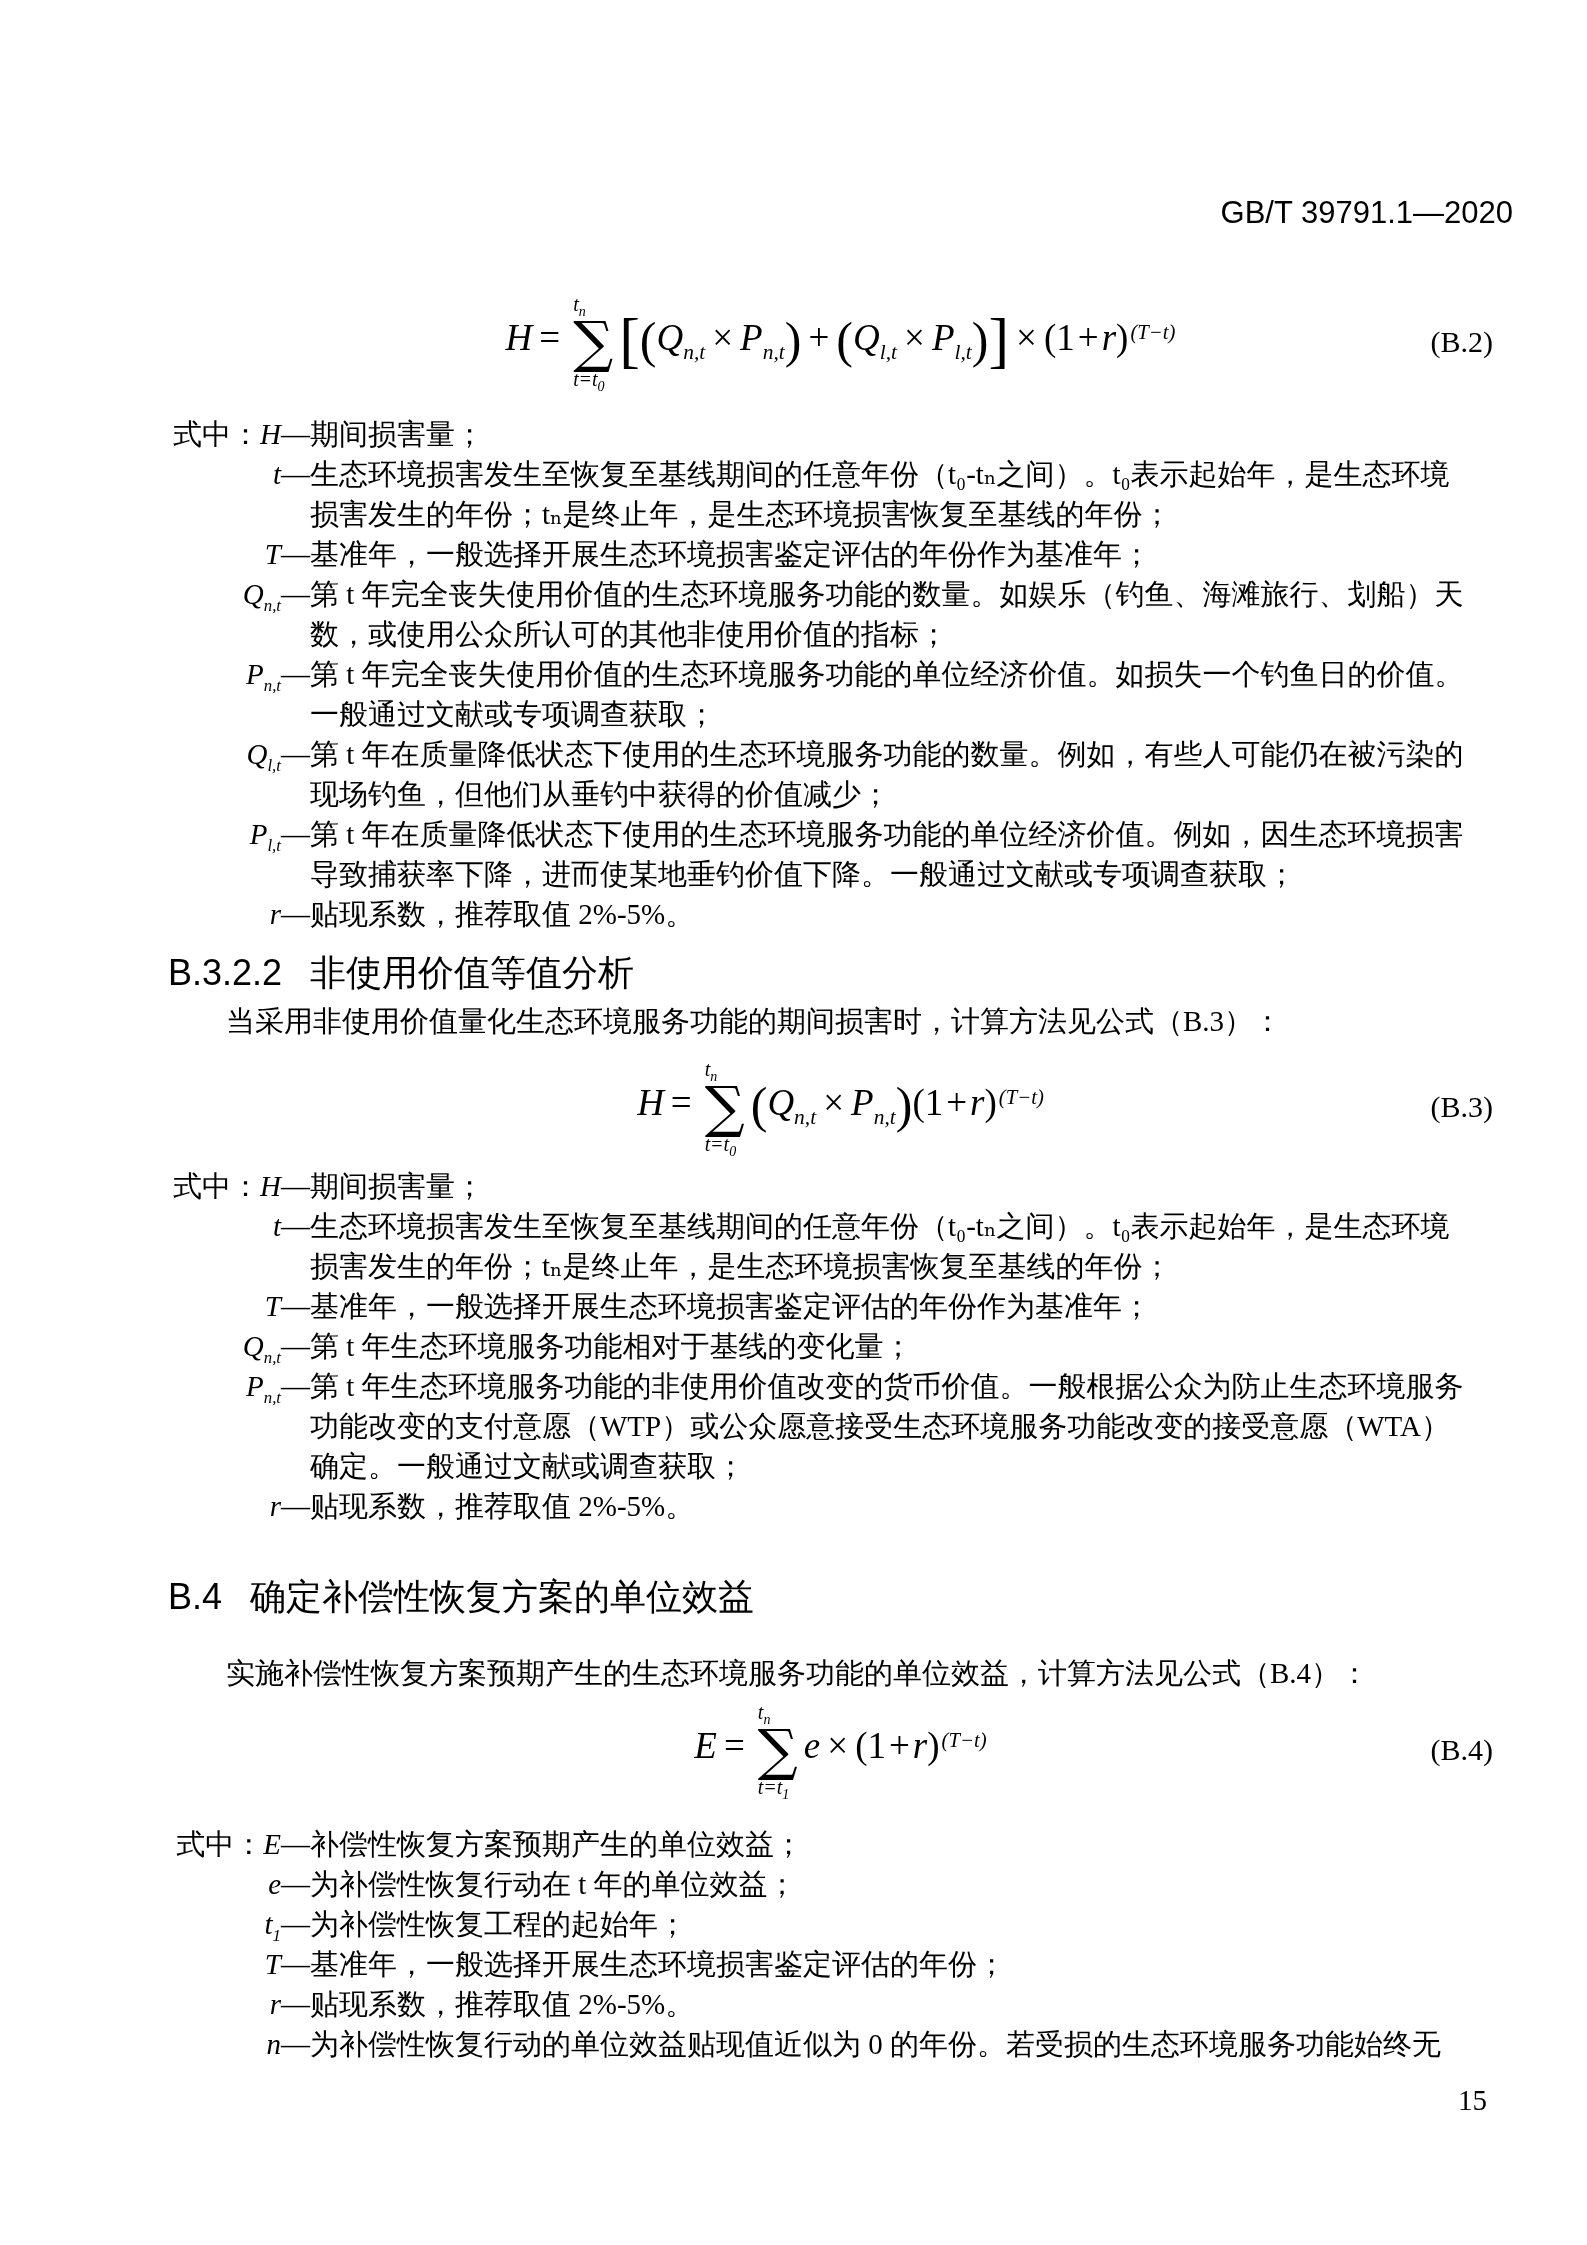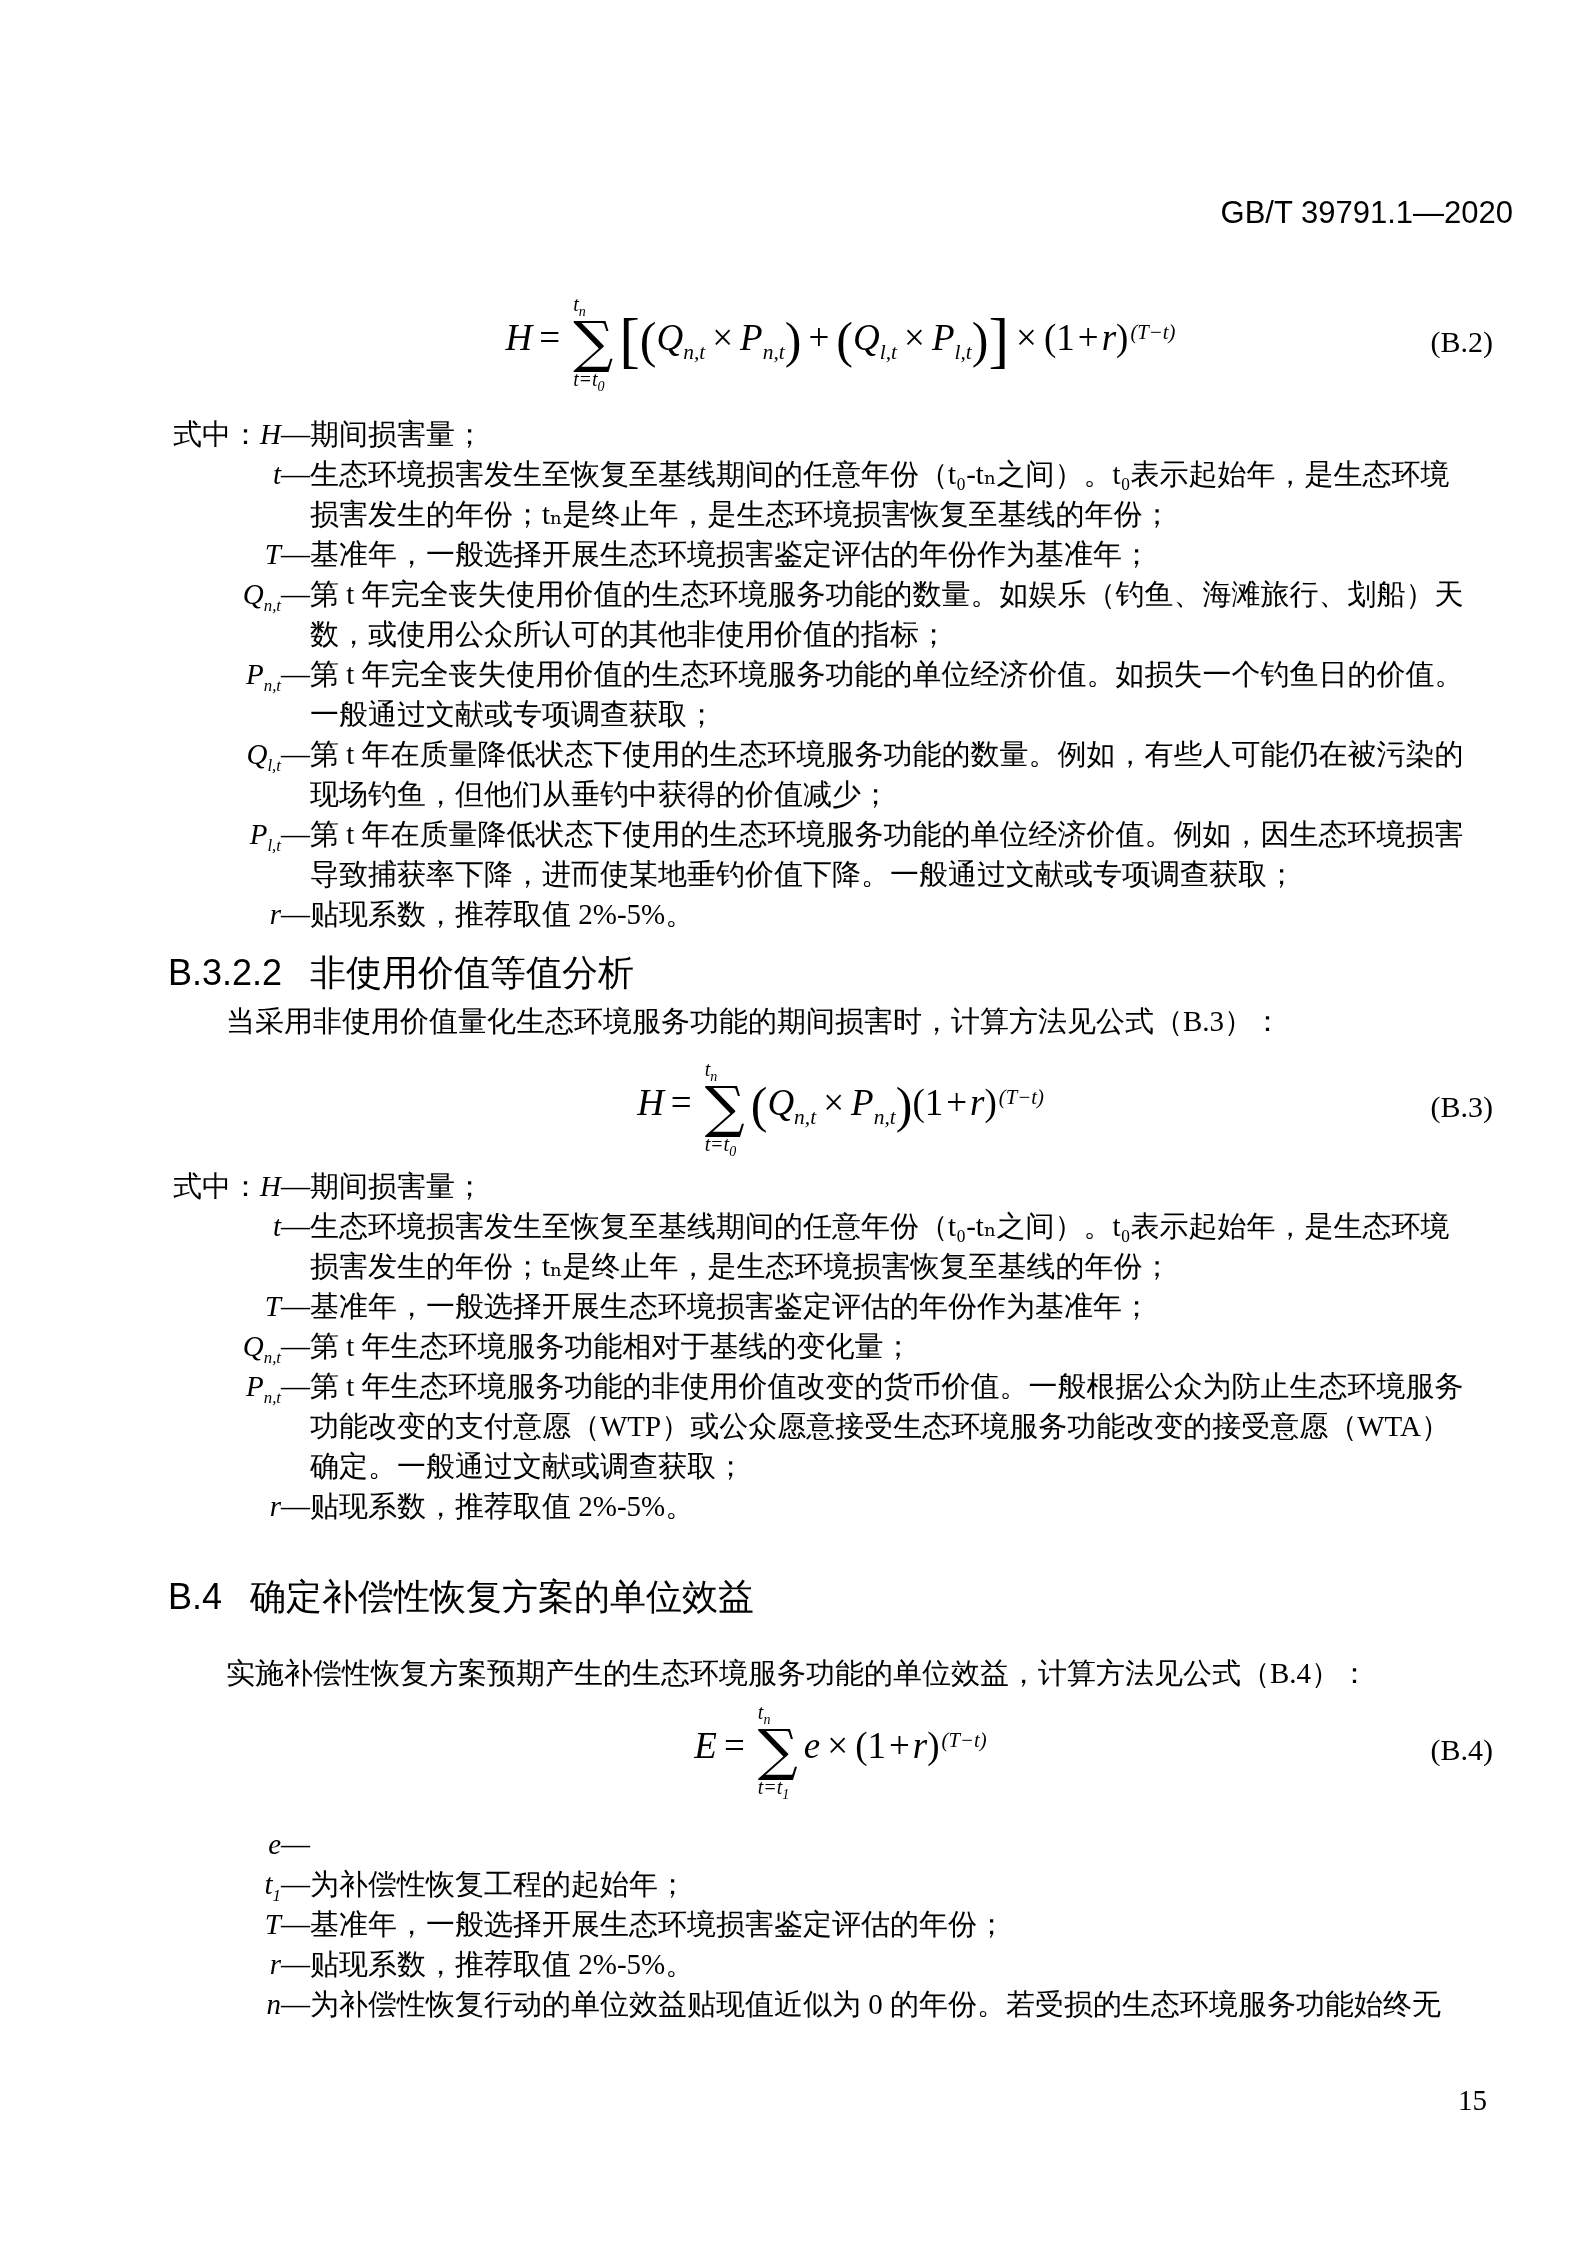--- a/index.html
+++ b/index.html
@@ -166,21 +166,26 @@
       <div class="formula"><span class="fvar">E</span><span class="fop">=</span><span class="fsum">
             <span class="sum-top"><span class="fvar">t</span><sub class="fsub">n</sub></span>
             <span class="sigma">∑</span>
             <span class="sum-bot"><span class="fvar">t</span><span class="fop2">=</span><span class="fvar">t</span><sub class="fsub">1</sub></span>
           </span><span class="fvar">e</span><span class="fop">×</span><span class="frm">(1</span><span class="fop2">+</span><span class="fvar">r</span><span class="frm">)</span><sup class="fsup">(T−t)</sup></div>
       <div class="eq-label">(B.4)</div>
     </div>
 
     <div class="def-block db3">
         <div class="def-row">
+          <span class="term-cell"><span>式中：</span><span class="fvar">E</span><span class="term-dash">—</span></span>
+          <span class="def-cell">补偿性恢复方案预期产生的单位效益；</span>
+        </div>
+        <div class="def-row">
           <span class="term-cell"><span class="fvar">e</span><span class="term-dash">—</span></span>
+          <span class="def-cell">为补偿性恢复行动在 t 年的单位效益；</span>
         </div>
         <div class="def-row">
           <span class="term-cell"><span class="fvar">t</span><sub class="fsub">1</sub><span class="term-dash">—</span></span>
           <span class="def-cell">为补偿性恢复工程的起始年；</span>
         </div>
         <div class="def-row">
           <span class="term-cell"><span class="fvar">T</span><span class="term-dash">—</span></span>
           <span class="def-cell">基准年，一般选择开展生态环境损害鉴定评估的年份；</span>
         </div>
         <div class="def-row">

